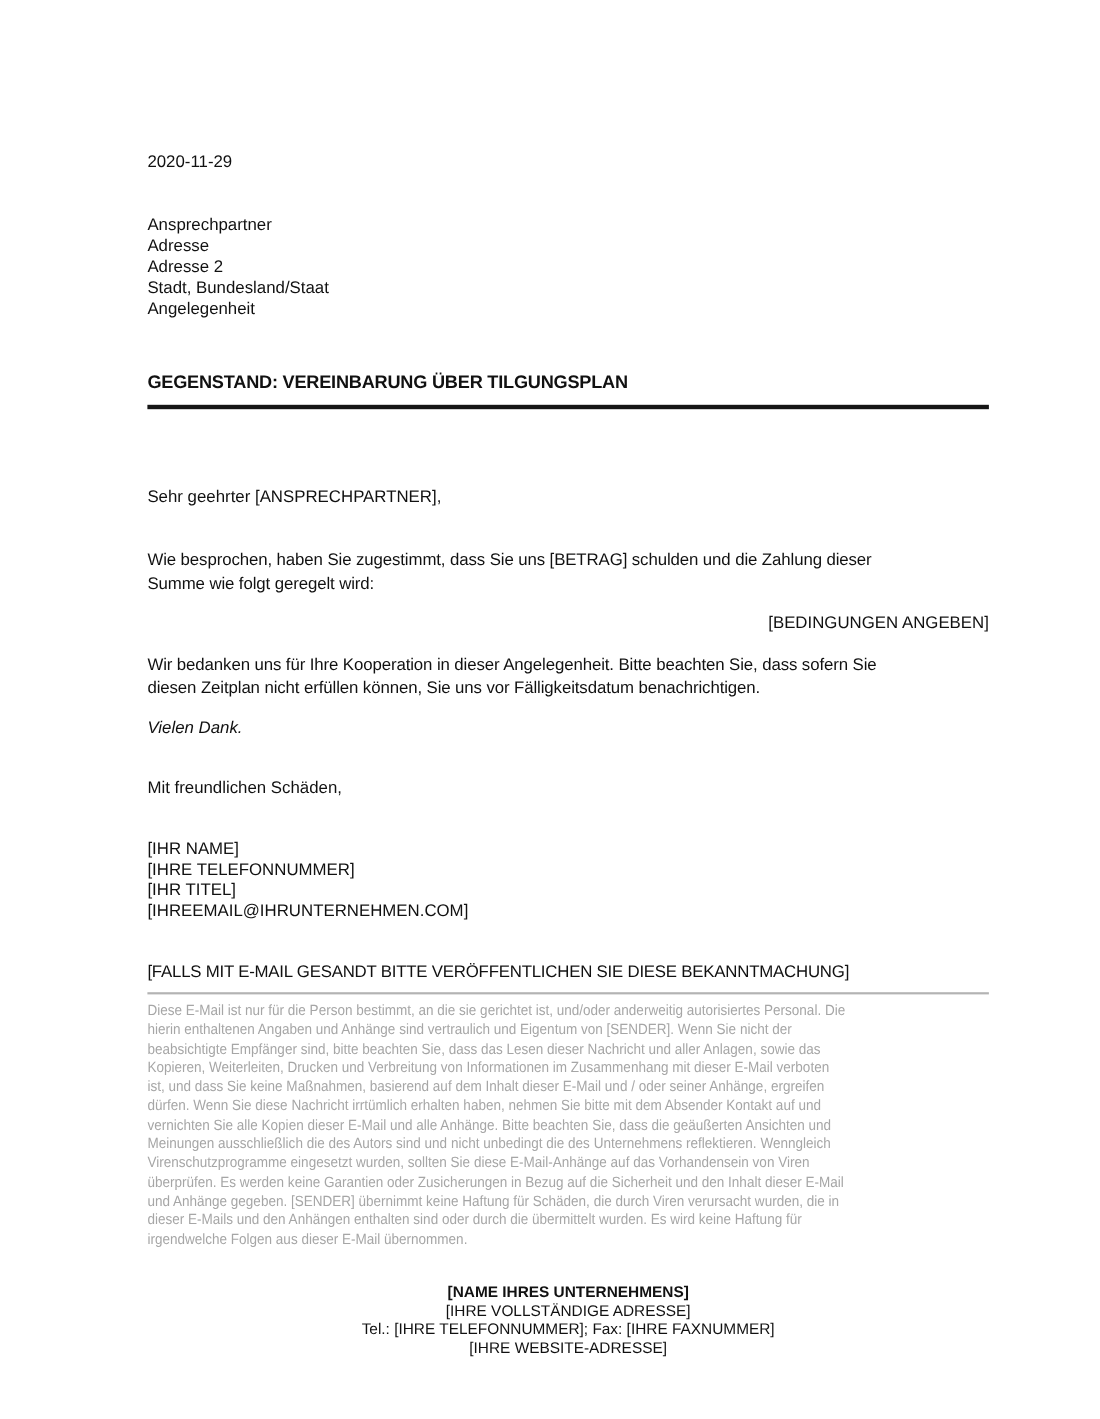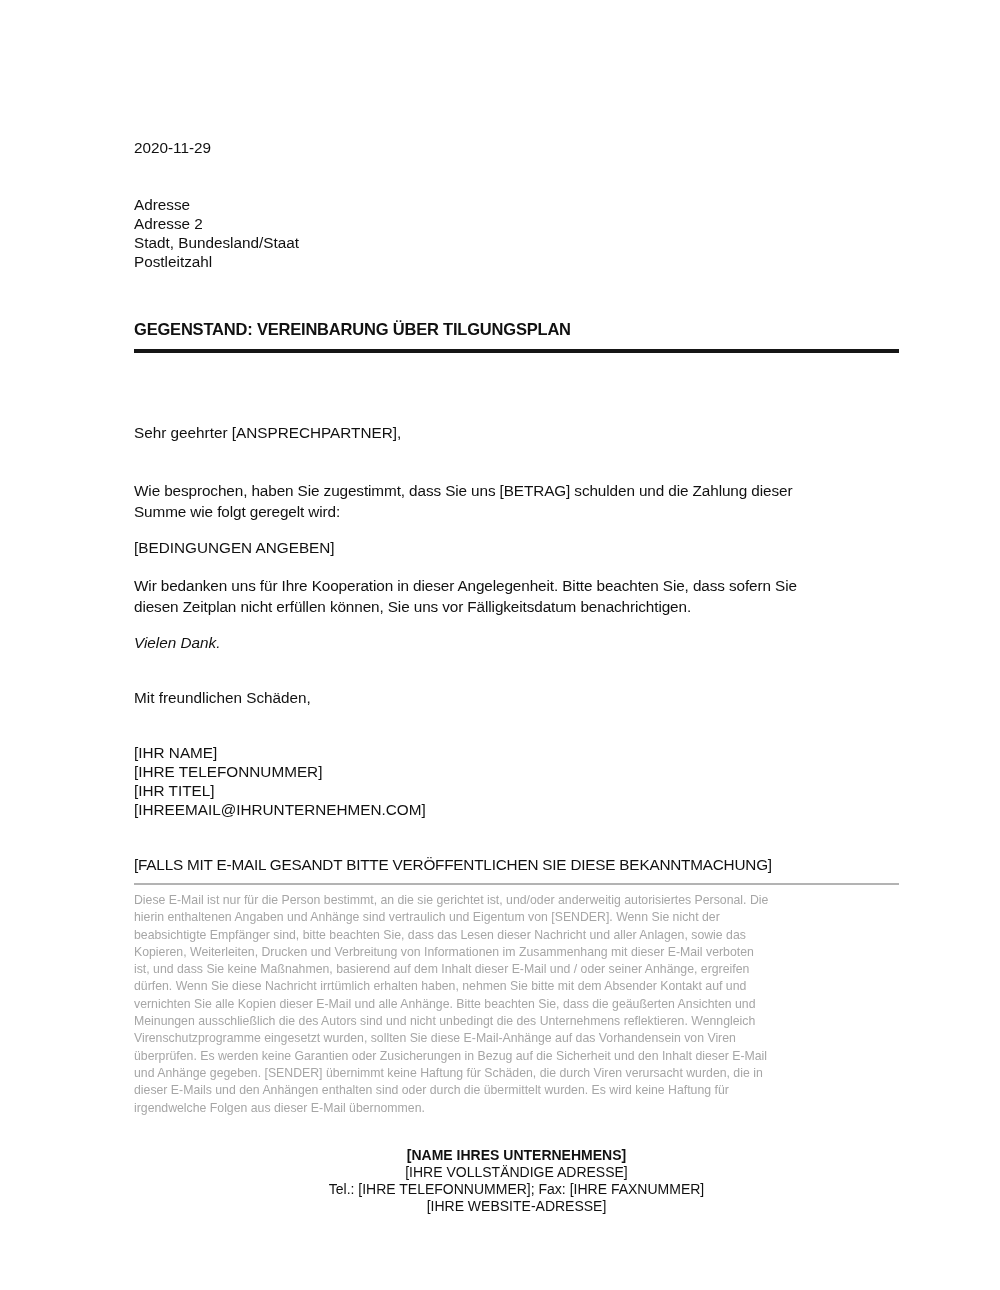--- a/index.html
+++ b/index.html
@@ -12,21 +12,21 @@
   .page { width: 765px; margin: 16px; padding: 0 117px 0 118px; }
   .page * { margin: 0; padding: 0; }
 
   .date        { margin-top: 138px; font-size: 15.3px; line-height: 19px; }
   .recipient   { margin-top: 38px;  font-size: 15.3px; line-height: 19px; }
   .subject     { margin-top: 49px;  font-size: 16.5px; line-height: 18px; font-weight: bold; letter-spacing: -0.2px; }
   .rule        { margin-top: 11px;  height: 4px; background: #161616; width: 765px; }
   .salutation  { margin-top: 70px;  font-size: 15.3px; line-height: 20px; }
   .para        { font-size: 15.3px; line-height: 21px; white-space: pre-line; width: 820px; letter-spacing: -0.1px; }
   .para-1      { margin-top: 37px; }
-  .terms       { margin-top: 15px;  font-size: 15.3px; line-height: 21px; }
+  .terms       { margin-top: 15px;  font-size: 15.3px; line-height: 21px; text-align: right; }
   .para-2      { margin-top: 17px; }
   .thanks      { margin-top: 15px;  font-size: 15.3px; line-height: 21px; font-style: italic; }
   .closing     { margin-top: 35px;  font-size: 15.3px; line-height: 20px; }
   .signature   { margin-top: 35px;  font-size: 15.3px; line-height: 19px; }
   .notice      { margin-top: 36px;  font-size: 15.3px; line-height: 20px; letter-spacing: -0.2px; }
   .hairline    { margin-top: 8px;   height: 2px; background: #b3b3b3; width: 765px; }
   .disclaimer  {
     margin-top: 6px;
     font-size: 13.5px; line-height: 17.3px;
     color: #a6a6a6;
@@ -39,24 +39,25 @@
   .footer .company { font-weight: bold; }
 </style>
 </head>
 <body>
 
 <div class="page">
 
   <div class="date">2020-11-29</div>
 
   <div class="recipient">
+    <div>Ansprechpartner</div>
     <div>Adresse</div>
     <div>Adresse 2</div>
     <div>Stadt, Bundesland/Staat</div>
-    <div>Postleitzahl</div>
+    <div>Angelegenheit</div>
   </div>
 
   <div class="subject">GEGENSTAND: VEREINBARUNG ÜBER TILGUNGSPLAN</div>
   <div class="rule"></div>
 
   <div class="salutation">Sehr geehrter [ANSPRECHPARTNER],</div>
 
   <p class="para para-1">Wie besprochen, haben Sie zugestimmt, dass Sie uns [BETRAG] schulden und die Zahlung dieser
 Summe wie folgt geregelt wird:</p>
 

